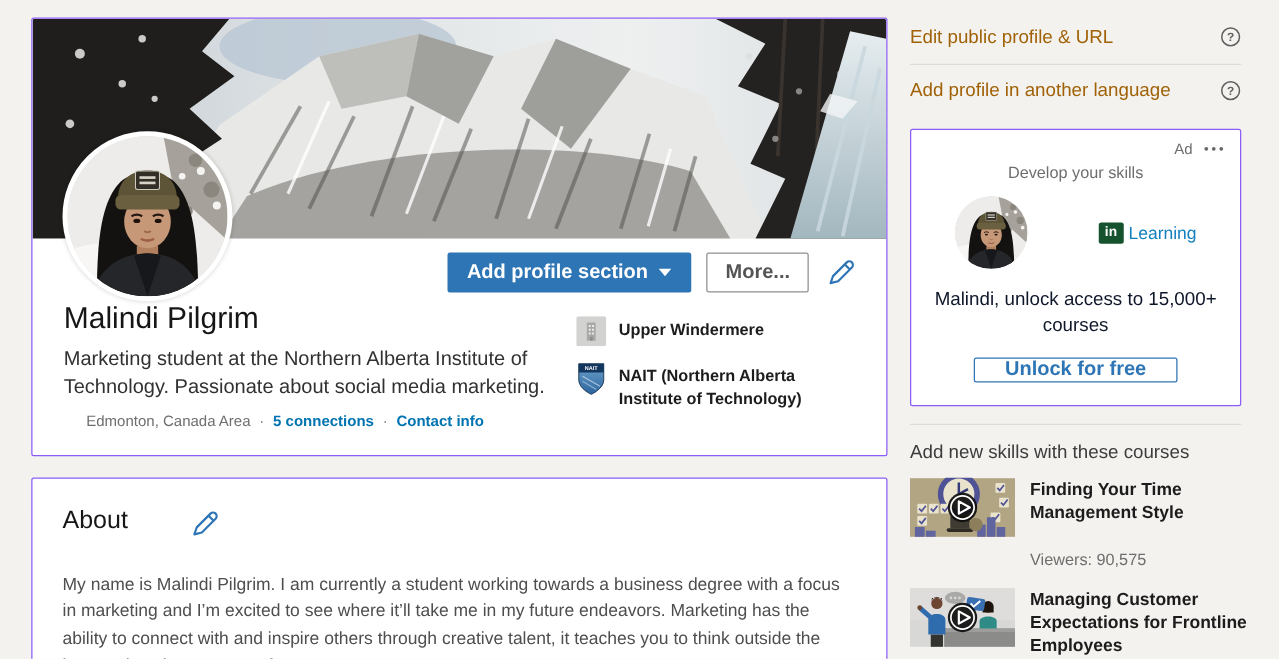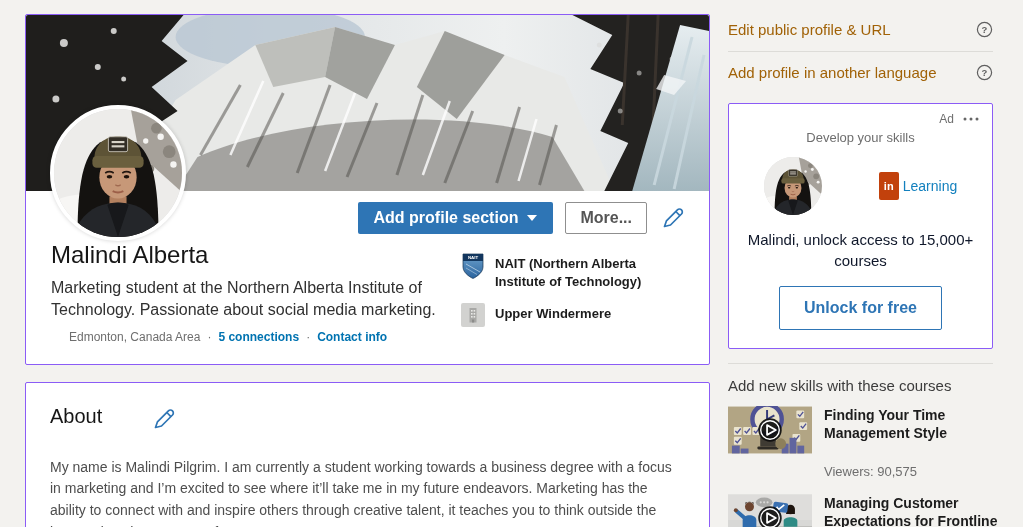--- a/index.html
+++ b/index.html
@@ -63,29 +63,29 @@
   .ad-card{width:265px;margin-top:9px;padding:8px 12px 18px 12px;}
   .ad-head{display:flex;justify-content:flex-end;align-items:center;gap:8px;}
   .ad-label{font-size:12px;color:#6e6e6e;}
   .ad-tagline{text-align:center;font-size:13px;color:#6e6e6e;margin-top:4px;}
   .ad-mid{display:flex;justify-content:center;align-items:center;gap:14px;margin-top:12px;}
   .avatar-sm{width:58px;height:58px;border-radius:50%;overflow:hidden;background:#ddd;}
   .avatar-sm svg{display:block;width:100%;height:100%;}
   .li-learning{display:flex;align-items:center;gap:4px;}
   .in-badge{
     display:inline-flex;align-items:center;justify-content:center;
-    width:20px;height:28px;border-radius:2px;background:#c2410c;color:#fff;
+    width:20px;height:17px;border-radius:2px;background:#14532d;color:#fff;
     font-size:11px;font-weight:bold;margin-left:43px;
   }
   .learning-word{font-size:14px;font-weight:normal;color:#1380be;}
   .ad-headline{margin:14px auto 0 auto;text-align:center;font-size:15px;color:#0f172a;line-height:1.4;max-width:239px;}
   .unlock-btn{
     display:block;margin:15px auto 0 auto;background:#fff;color:#2e75b5;
     border:1px solid #2e75b5;border-radius:2px;font-family:inherit;
-    font-size:16px;font-weight:bold;padding:12px 24px;cursor:pointer;
+    font-size:16px;font-weight:bold;padding:0 24px;cursor:pointer;
   }
   .side-divider2{border:none;border-top:1px solid #dddcd8;margin:14px 0 0 0;width:265px;}
   .skills-heading{margin:13px 0 12px 0;font-size:15px;font-weight:400;color:#3c3c3c;}
   .course-item{display:flex;gap:12px;margin-bottom:15px;cursor:pointer;width:295px;}
   .course-thumb{position:relative;flex:0 0 84px;height:48px;overflow:hidden;}
   .course-thumb svg{display:block;width:84px;height:48px;}
   .course-text{width:200px;}
   .course-title{font-size:14px;font-weight:bold;color:#1c1c1c;line-height:1.32;}
   .course-viewers{font-size:13px;color:#6e6e6e;margin-top:21px;}
 
@@ -222,67 +222,67 @@
       <button class="icon-btn">
         <svg width="24" height="24" viewBox="0 0 24 24">
           <path d="M3.5 20.5 L5.4 14.9 L16.4 3.9 C17.5 2.8 19.4 2.8 20.5 3.9 C21.6 5 21.6 6.9 20.5 8 L9.5 19 Z" fill="none" stroke="#2e75b5" stroke-width="1.7" stroke-linejoin="round"></path>
           <line x1="14.8" y1="5.5" x2="18.9" y2="9.6" stroke="#2e75b5" stroke-width="1.7"></line>
         </svg>
       </button>
     </div>
 
     <div class="info-row">
       <div class="identity">
-        <h1 class="person-name">Malindi Alberta</h1>
+        <h1 class="person-name">Malindi Pilgrim</h1>
         <p class="headline">Marketing student at the Northern Alberta Institute of Technology. Passionate about social media marketing.</p>
         <div class="location-row">
           <span>Edmonton, Canada Area</span>
           <span>·</span>
           <a>5 connections</a>
           <span>·</span>
           <a>Contact info</a>
         </div>
       </div>
       <div class="affiliations">
+        <div class="affil-row">
+          <span class="aff-icon">
+            <svg width="24" height="24" viewBox="0 0 24 24">
+              <rect width="24" height="24" rx="2" fill="#d2d2d0"></rect>
+              <rect x="8.5" y="5" width="7" height="14.5" fill="#a8a8a6"></rect>
+              <g fill="#e9e9e7">
+                <rect x="10" y="7" width="1.6" height="1.6"></rect>
+                  <rect x="12.6" y="7" width="1.6" height="1.6"></rect>
+                <rect x="10" y="10" width="1.6" height="1.6"></rect>
+                  <rect x="12.6" y="10" width="1.6" height="1.6"></rect>
+                <rect x="10" y="13" width="1.6" height="1.6"></rect>
+                  <rect x="12.6" y="13" width="1.6" height="1.6"></rect>
+              </g>
+              <rect x="11" y="16.5" width="2.2" height="3" fill="#8c8c8a"></rect>
+            </svg>
+          </span>
+          <span class="affil-label">Upper Windermere</span>
+        </div>
         <div class="affil-row">
           <span class="aff-icon">
             <svg width="24" height="26" viewBox="0 0 24 26">
               <defs>
                 <linearGradient id="naitG" x1="0" y1="0" x2="0" y2="1">
                   <stop offset="0" stop-color="#6fa3cd"></stop>
                     <stop offset="1" stop-color="#2a639e"></stop>
                 </linearGradient>
               </defs>
               <path d="M2,1 H22 V14 C22,21 12,25.5 12,25.5 C12,25.5 2,21 2,14 Z" fill="url(#naitG)" stroke="#16324f" stroke-width="0.7"></path>
               <path d="M2,1 H22 V8 H2 Z" fill="#12365e"></path>
               <text x="12" y="6.3" text-anchor="middle" font-size="4.4" font-weight="bold" fill="#ffffff" font-family="Liberation Sans, sans-serif">NAIT</text>
               <path d="M5,11 L19,19" stroke="#cfe1ef" stroke-width="1" opacity="0.7"></path>
               <path d="M5,15 L16,21.5" stroke="#cfe1ef" stroke-width="1" opacity="0.5"></path>
             </svg>
           </span>
           <span class="affil-label">NAIT (Northern Alberta Institute of Technology)</span>
         </div>
-        <div class="affil-row">
-          <span class="aff-icon">
-            <svg width="24" height="24" viewBox="0 0 24 24">
-              <rect width="24" height="24" rx="2" fill="#d2d2d0"></rect>
-              <rect x="8.5" y="5" width="7" height="14.5" fill="#a8a8a6"></rect>
-              <g fill="#e9e9e7">
-                <rect x="10" y="7" width="1.6" height="1.6"></rect>
-                  <rect x="12.6" y="7" width="1.6" height="1.6"></rect>
-                <rect x="10" y="10" width="1.6" height="1.6"></rect>
-                  <rect x="12.6" y="10" width="1.6" height="1.6"></rect>
-                <rect x="10" y="13" width="1.6" height="1.6"></rect>
-                  <rect x="12.6" y="13" width="1.6" height="1.6"></rect>
-              </g>
-              <rect x="11" y="16.5" width="2.2" height="3" fill="#8c8c8a"></rect>
-            </svg>
-          </span>
-          <span class="affil-label">Upper Windermere</span>
-        </div>
       </div>
     </div>
   </section>
 
   <section class="card about-card">
     <div class="about-head">
       <h2 class="about-title">About</h2>
       <button class="icon-btn">
         <svg width="24" height="24" viewBox="0 0 24 24">
           <path d="M3.5 20.5 L5.4 14.9 L16.4 3.9 C17.5 2.8 19.4 2.8 20.5 3.9 C21.6 5 21.6 6.9 20.5 8 L9.5 19 Z" fill="none" stroke="#2e75b5" stroke-width="1.7" stroke-linejoin="round"></path>

